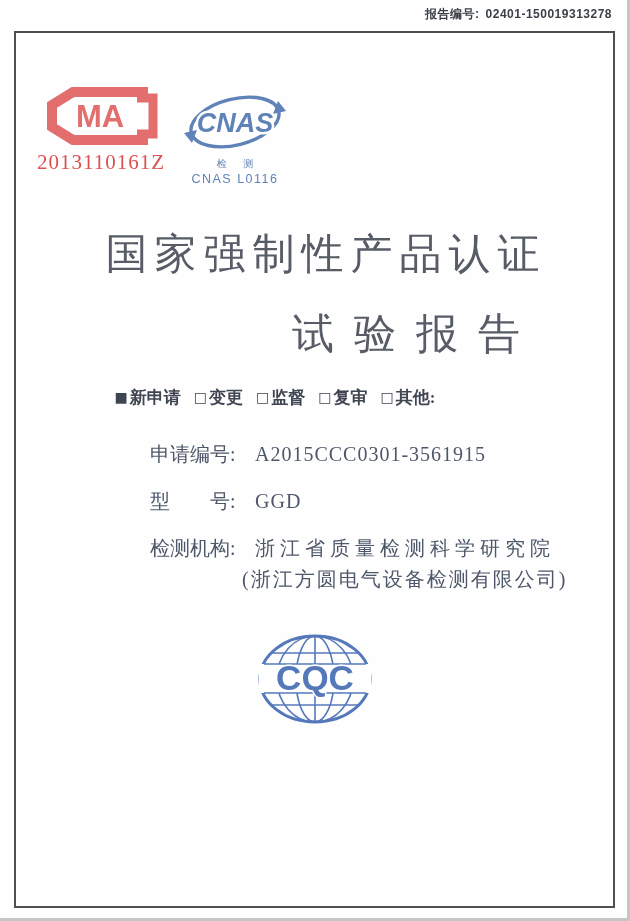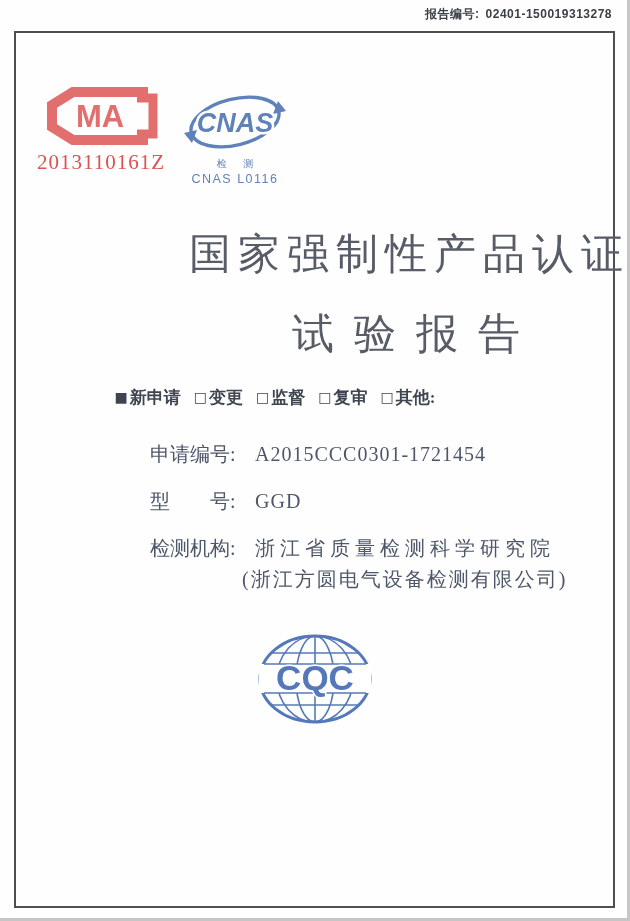--- a/index.html
+++ b/index.html
@@ -25,21 +25,21 @@
     font-family:"Liberation Serif","DejaVu Serif",serif;
   }
   .cnas{position:absolute;left:181px;top:88px;width:108px;text-align:center;color:#5f83b8;}
   .cnas svg{display:block;margin:0 auto;}
   .cnas-cap1{font-size:10px;letter-spacing:7px;padding-left:7px;color:#5f83b8;margin-top:1px;}
   .cnas-cap2{
     font-size:12.5px;letter-spacing:1.5px;color:#5f83b8;margin-top:1px;
     font-family:"Liberation Sans","DejaVu Sans",sans-serif;
   }
   .title1{
-    position:absolute;top:226px;left:0;width:630px;text-align:right;
+    position:absolute;top:226px;left:0;width:630px;text-align:center;
     font-size:42px;letter-spacing:7px;padding-left:22px;box-sizing:border-box;
     color:#575c66;font-weight:500;
   }
   .title2{
     position:absolute;top:306px;left:0;width:540px;text-align:right;
     font-size:42px;letter-spacing:20px;padding-left:20px;box-sizing:border-box;
     color:#575c66;font-weight:500;
   }
   .cbrow{
     position:absolute;top:386px;left:0;width:550px;
@@ -95,21 +95,21 @@
     <span class="cb"><span class="g">■</span><span>新申请</span></span>
     <span class="cb"><span class="g">□</span><span>变更</span></span>
     <span class="cb"><span class="g">□</span><span>监督</span></span>
     <span class="cb"><span class="g">□</span><span>复审</span></span>
     <span class="cb"><span class="g">□</span><span>其他:</span></span>
   </div>
 
   <div class="fields">
     <div class="frow">
       <span class="flabel">申请编号:</span>
-      <span class="fvalue">A2015CCC0301-1721454</span>
+      <span class="fvalue">A2015CCC0301-3561915</span>
     </div>
     <div class="frow">
       <span class="flabel">型　　号:</span>
       <span class="fvalue">GGD</span>
     </div>
     <div class="frow">
       <span class="flabel">检测机构:</span>
       <span class="fvalue spread">浙江省质量检测科学研究院</span>
     </div>
     <div class="frow2">(浙江方圆电气设备检测有限公司)</div>

